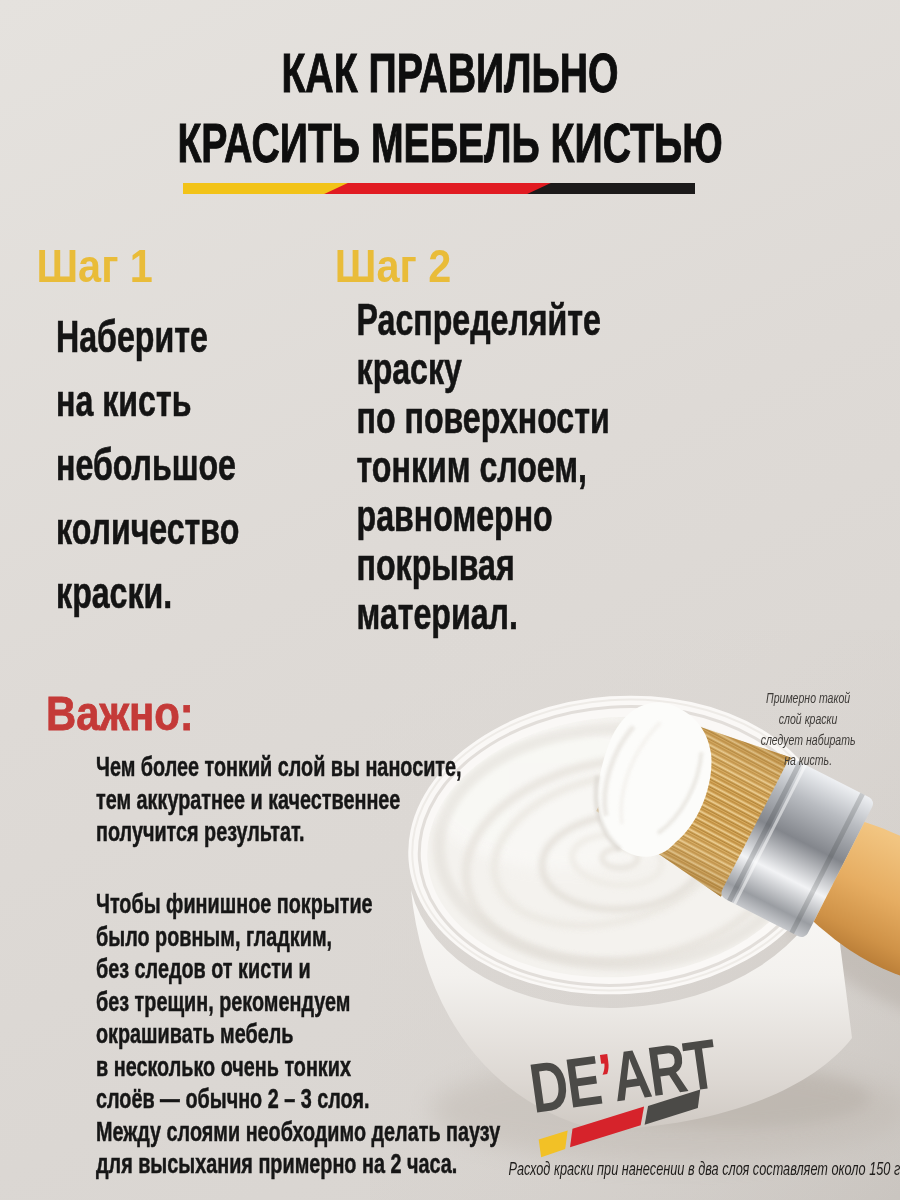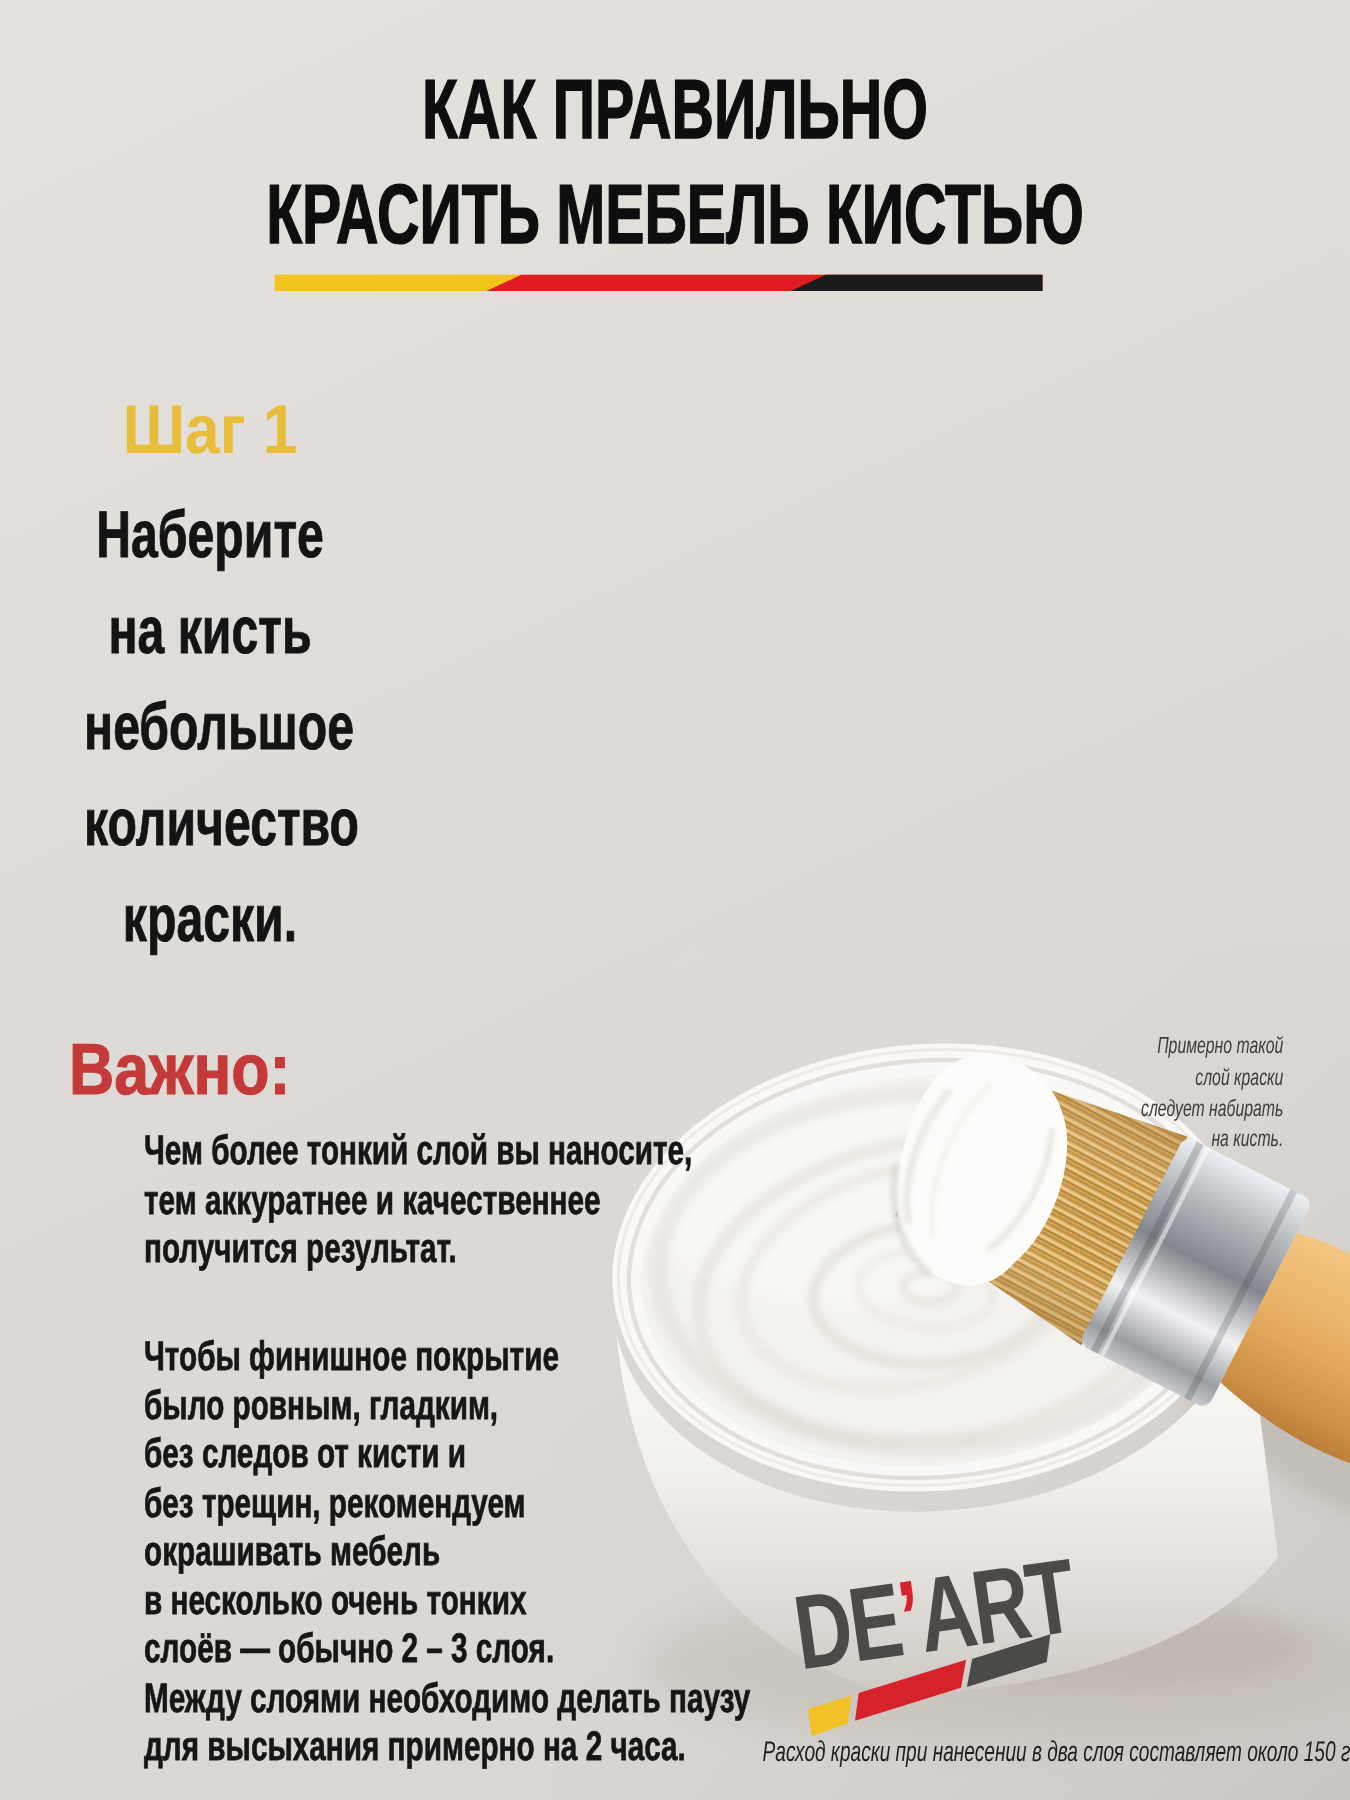--- a/index.html
+++ b/index.html
@@ -16,21 +16,21 @@
 
   
   .ribbon{position:absolute;left:183px;top:183px;width:512px;height:11px;
           overflow:hidden;z-index:2;}
   .ribbon .seg{position:absolute;top:0;bottom:0;}
   .seg-yellow{left:0;width:100%;background:#f2c318;}
   .seg-red{left:153px;width:600px;background:#e11b22;transform:skewX(-65deg);}
   .seg-black{left:356px;width:600px;background:#1c1a1a;transform:skewX(-65deg);}
 
   
-  .step{position:absolute;top:243px;text-align:center;z-index:2;margin-top:20px;}
+  .step{position:absolute;top:243px;z-index:2;}
   .step-1{left:25px;width:230px;}
   .step-2{left:322px;width:256px;}
   .step-3{left:617px;width:256px;}
   .step-label{font-size:46px;line-height:46px;font-weight:bold;color:#e9bc39;
               transform:scaleX(.9);transform-origin:center;height:52px;}
   .step-1 .step-label{height:62px;}
   .step-line{font-size:44px;font-weight:bold;color:#141414;white-space:nowrap;
              transform:scaleX(.73);transform-origin:center;
              -webkit-text-stroke:.6px #141414;}
   .step-2 .step-line,.step-3 .step-line{line-height:49px;}
@@ -47,21 +47,21 @@
   .para-2{top:888px;}
   .p-line{font-size:27.5px;line-height:32.5px;font-weight:bold;color:#161616;
           white-space:nowrap;transform:scaleX(.72);transform-origin:left center;
           -webkit-text-stroke:.5px #161616;}
 
   
   .photo{position:absolute;left:370px;top:630px;width:530px;height:570px;z-index:1;}
   .photo svg{display:block;}
 
   
-  .caption{position:absolute;right:44px;top:688px;text-align:right;z-index:3;
+  .caption{position:absolute;right:44px;top:688px;text-align:center;z-index:3;
            font-style:italic;font-size:15.5px;line-height:20.8px;color:#3e3b38;}
   .cap-line{transform:scaleX(.68);transform-origin:right center;white-space:nowrap;}
   .footnote{position:absolute;left:400px;width:500px;top:1158px;text-align:center;
             z-index:3;font-style:italic;font-size:19px;color:#1f1d1b;}
   .footnote-inner{display:inline-block;transform:scaleX(.67);
                   transform-origin:center;white-space:nowrap;}
 </style>
 </head>
 <body>
 
@@ -80,20 +80,30 @@
 
   <section class="step step-1">
     <div class="step-label">Шаг 1</div>
     <div class="step-line">Наберите</div>
     <div class="step-line">на кисть</div>
     <div class="step-line">небольшое</div>
     <div class="step-line">количество</div>
     <div class="step-line">краски.</div>
   </section>
 
+  <section class="step step-2">
+    <div class="step-label">Шаг 2</div>
+    <div class="step-line">Распределяйте</div>
+    <div class="step-line">краску</div>
+    <div class="step-line">по поверхности</div>
+    <div class="step-line">тонким слоем,</div>
+    <div class="step-line">равномерно</div>
+    <div class="step-line">покрывая</div>
+    <div class="step-line">материал.</div>
+  </section>
 
 
   <section class="important">
     <div class="important-heading">Важно:</div>
     <div class="para para-1">
       <div class="p-line">Чем более тонкий слой вы наносите,</div>
       <div class="p-line">тем аккуратнее и качественнее</div>
       <div class="p-line">получится результат.</div>
     </div>
     <div class="para para-2">

